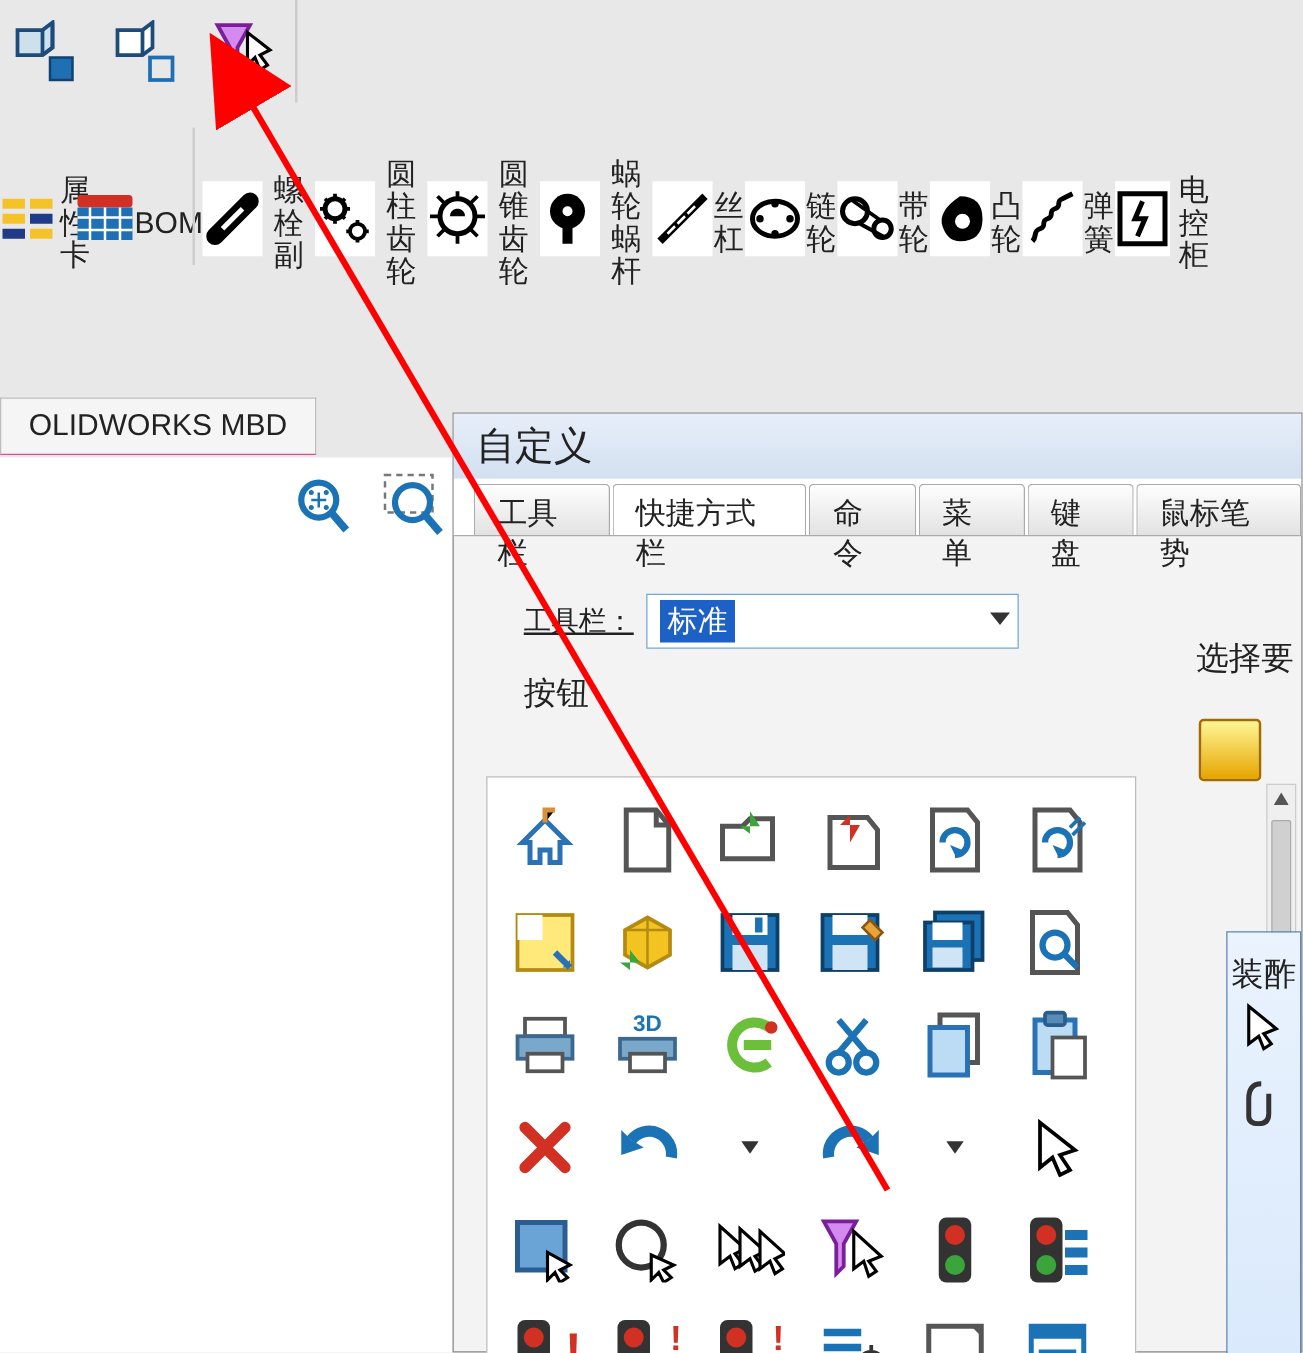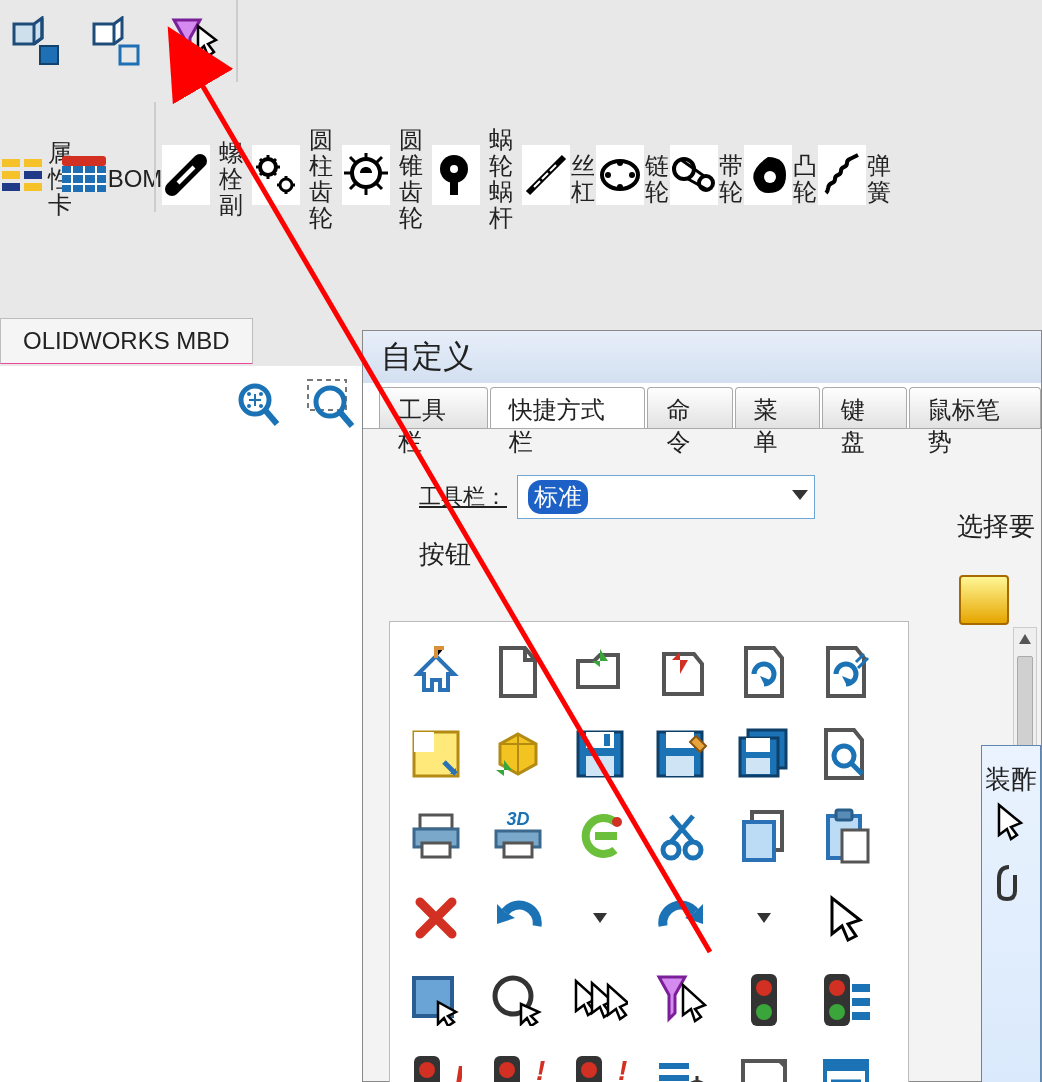--- a/index.html
+++ b/index.html
@@ -40,29 +40,29 @@
   .dialog .tabs{ height:46px; background:#fff; border-bottom:1px solid #aaa; display:flex; padding-left:16px; gap:2px;}
   .dialog .tab{ padding:6px 18px 0 18px; font-size:24px; color:#222; border:1px solid #aaa; border-bottom:none;
     background:linear-gradient(#fefefe,#e2e2e2); border-radius:4px 4px 0 0; margin-top:4px;}
   .dialog .tab.active{ background:#fff; font-weight:400; position:relative; z-index:2; }
   .dialog .body { position:relative; height:calc(100% - 98px); padding:16px; }
 
   .dropdown-row{ display:flex; align-items:center; margin:30px 0 18px 40px;}
   .dropdown-row .lbl{ font-size:22px; color:#222; margin-right:10px;text-decoration:underline;}
   .dropdown { width:298px; height:44px; border:1px solid #6ea7d6; background:#fff; display:flex; align-items:center;
     padding:0 10px; font-size:24px; position:relative; }
-  .dropdown .sel { background:#1e61c6; color:#fff; padding:1px 6px;border-radius:13px;}
+  .dropdown .sel { background:#1e61c6; color:#fff; padding:1px 6px;}
   .dropdown .arrow{ position:absolute; right:6px; top:14px; width:0;height:0; border-left:8px solid transparent;
     border-right:8px solid transparent; border-top:10px solid #333;}
 
   .buttons-hdr{ font-size:26px; color:#222; margin-left:40px; }
   .buttons-panel{ position:absolute; left:26px; top:192px; width:520px; height:500px; border:1px solid #bbb;
     background:#fff; overflow:hidden;}
   .buttons-grid{ padding:10px 6px; display:grid; grid-template-columns:repeat(6,80px); grid-auto-rows:80px; gap:2px 2px;}
-  .buttons-grid .ibtn{ display:flex; align-items:center; justify-content:center;font-style:italic; }
+  .buttons-grid .ibtn{ display:flex; align-items:center; justify-content:center; }
   .scrollbar{ position:absolute; right:4px; top:198px; width:24px; height:490px; background:#efefef;
      border:1px solid #ccc;}
   .scrollbar .up,.scrollbar .down{ height:22px; display:flex; align-items:center; justify-content:center;}
   .scrollbar .thumb{ position:absolute; left:3px; right:3px; top:28px; height:240px; background:#d0d0d0; border:1px solid #aaa; border-radius:2px;}
 
   .side-text{ position:absolute; right:6px; top:80px; font-size:26px; color:#222;}
   .side-part-icon{ position:absolute; right:32px; top:146px; width:50px; height:50px; background:linear-gradient(#fff695,#e6a500);
      border:2px solid #a56b00; border-radius:4px;}
   .side-panel{ position:absolute; right:0; top:316px; width:60px; height:420px; border:1px solid #5e86b1;
     background:linear-gradient(#eaf3fe,#d6e7fb); display:flex; flex-direction:column; align-items:center; padding-top:16px;}
@@ -212,20 +212,29 @@
       </div>
     <div class="lbl">凸轮</div>
   </div>
   <div class="rbtn" style="width:74px">
     <div class="iconwrap" style="background:#fff">
         <svg class="icon" width="48" height="48">
       <path d="M8 42 C12 38 8 34 14 32 C20 30 14 26 20 24 C26 22 20 18 26 16 C32 14 26 10 32 8 L40 4" fill="none" stroke="#000" stroke-width="4"></path>
     </svg>
       </div>
     <div class="lbl">弹簧</div>
+  </div>
+  <div class="rbtn" style="width:82px">
+    <div class="iconwrap" style="background:#fff">
+        <svg class="icon" width="44" height="48">
+      <rect x="4" y="4" width="36" height="40" fill="none" stroke="#000" stroke-width="4"></rect>
+      <path d="M22 10 L16 24 L24 24 L18 38" fill="none" stroke="#000" stroke-width="4"></path>
+    </svg>
+      </div>
+    <div class="lbl">电控柜</div>
   </div>
 </div>
 
 <div class="dtabs">
   <div class="dtab active"><span>OLIDWORKS MBD</span></div>
 </div>
 
 <div class="viewport">
   <div class="vtools">
     <div class="vtool">

